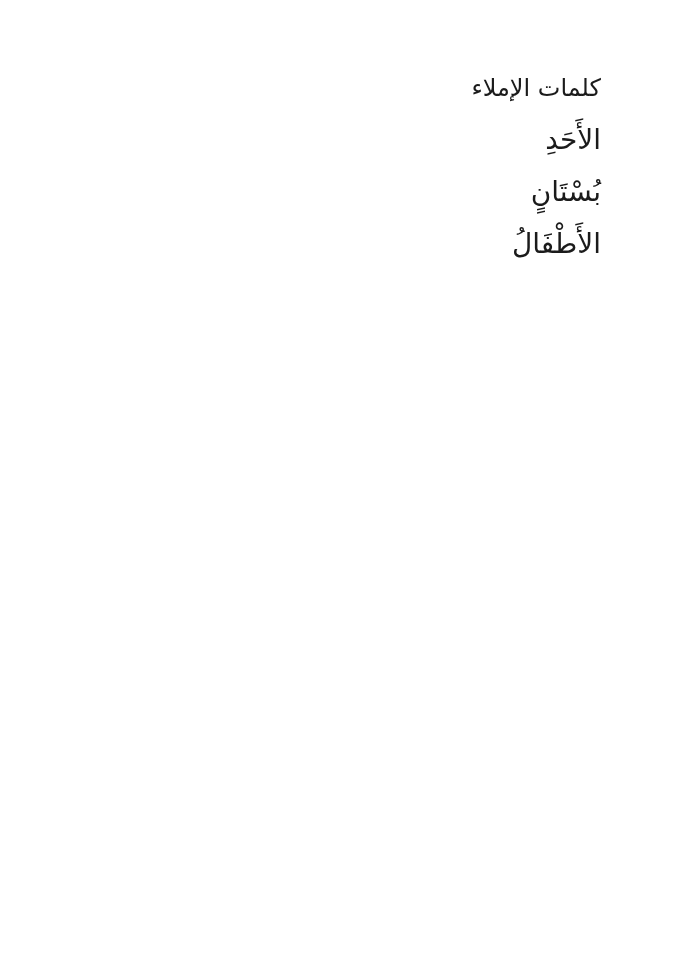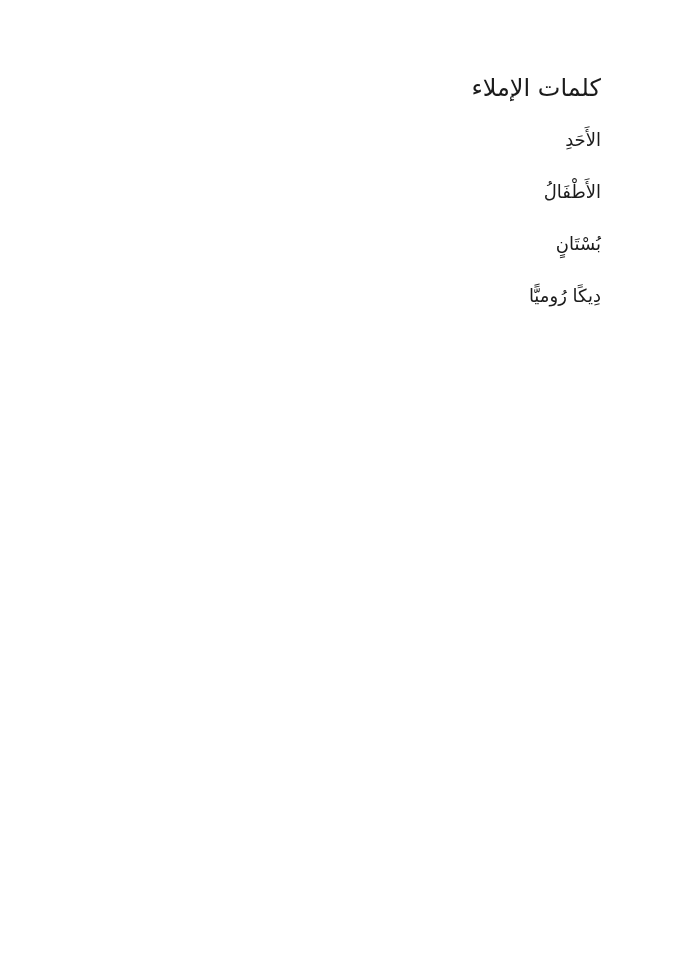--- a/index.html
+++ b/index.html
@@ -40,27 +40,26 @@
     white-space: nowrap;
     letter-spacing: 0px;
     text-align: right;
     direction: rtl;
     unicode-bidi: isolate;
   }
   .doc-line.title {
     font-size: 24px;
   }
   .doc-line.word {
-    font-size: 18px;
+    font-size: 28px;
   }
 </style>
 </head>
 <body>
 
 <div class="page">
   <div class="doc-body">
     <span class="doc-line title">كلمات الإملاء</span>
     <span class="doc-line word">الأَحَدِ</span>
+    <span class="doc-line word">بُسْتَانٍ</span>
     <span class="doc-line word">الأَطْفَالُ</span>
-    <span class="doc-line word">بُسْتَانٍ</span>
-    <span class="doc-line word">دِيكًا رُوميًّا</span>
   </div>
 </div>
 
 </body></html>

